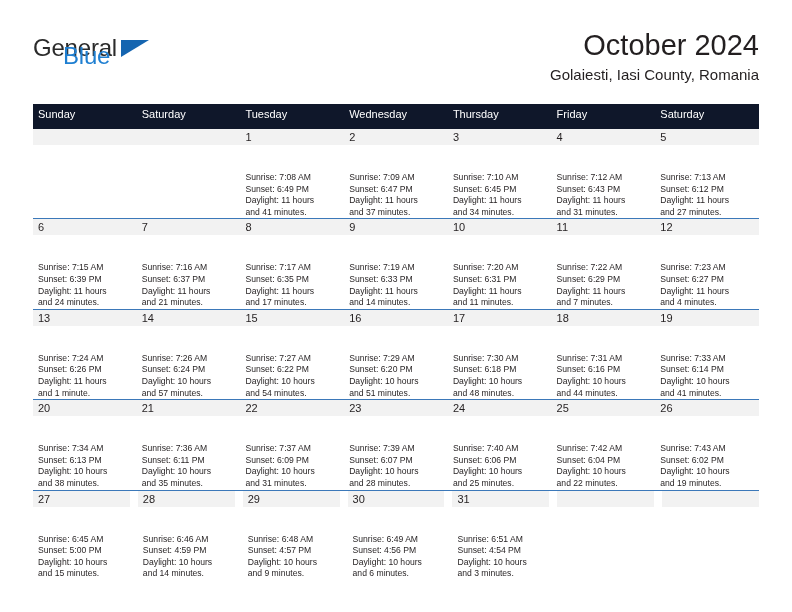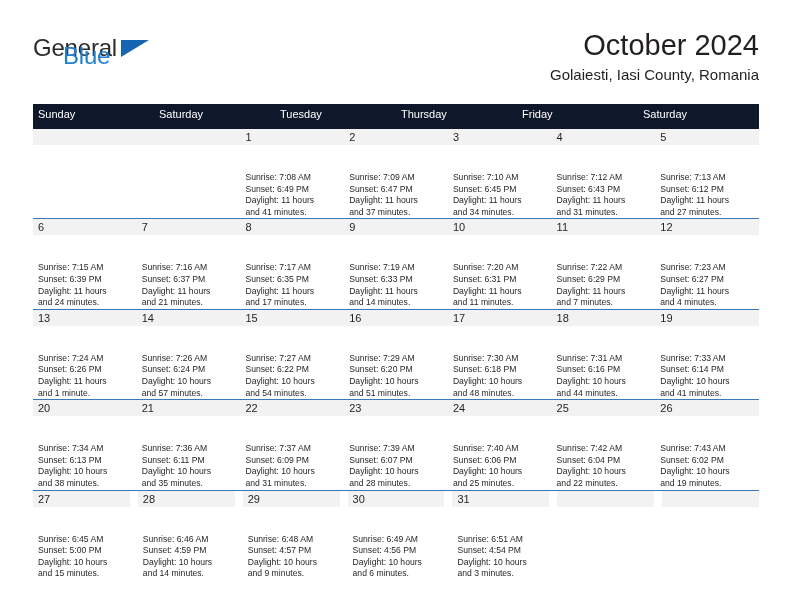--- a/index.html
+++ b/index.html
@@ -174,20 +174,21 @@
     </div>
 
   </div>
 
   <div class="calendar">
 
     <div class="weekday-row">
       <div class="weekday">Sunday</div>
       <div class="weekday">Saturday</div>
       <div class="weekday">Tuesday</div>
+      <div class="weekday">Wednesday</div>
       <div class="weekday">Thursday</div>
       <div class="weekday">Friday</div>
       <div class="weekday">Saturday</div>
     </div>
 
     <div class="week-row">
       <div class="day-cell empty">
         <div class="day-num-band"></div>
       </div>
       <div class="day-cell empty">

